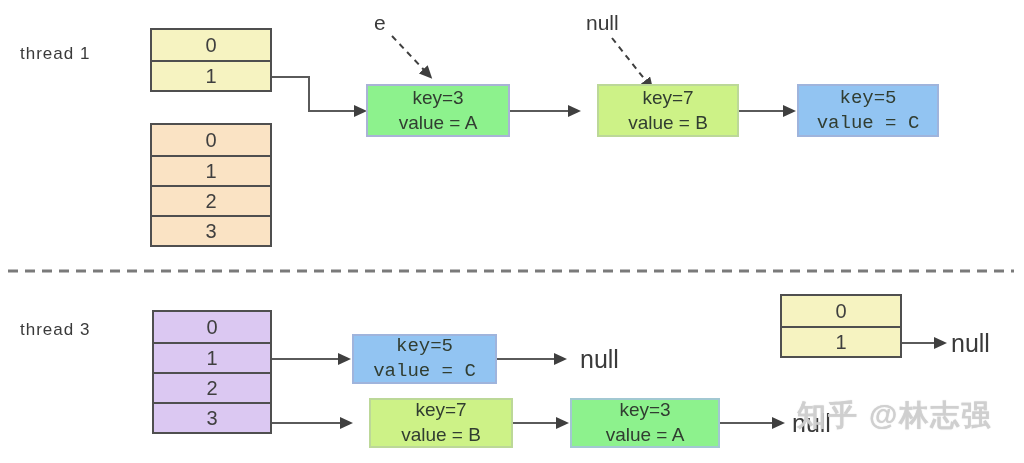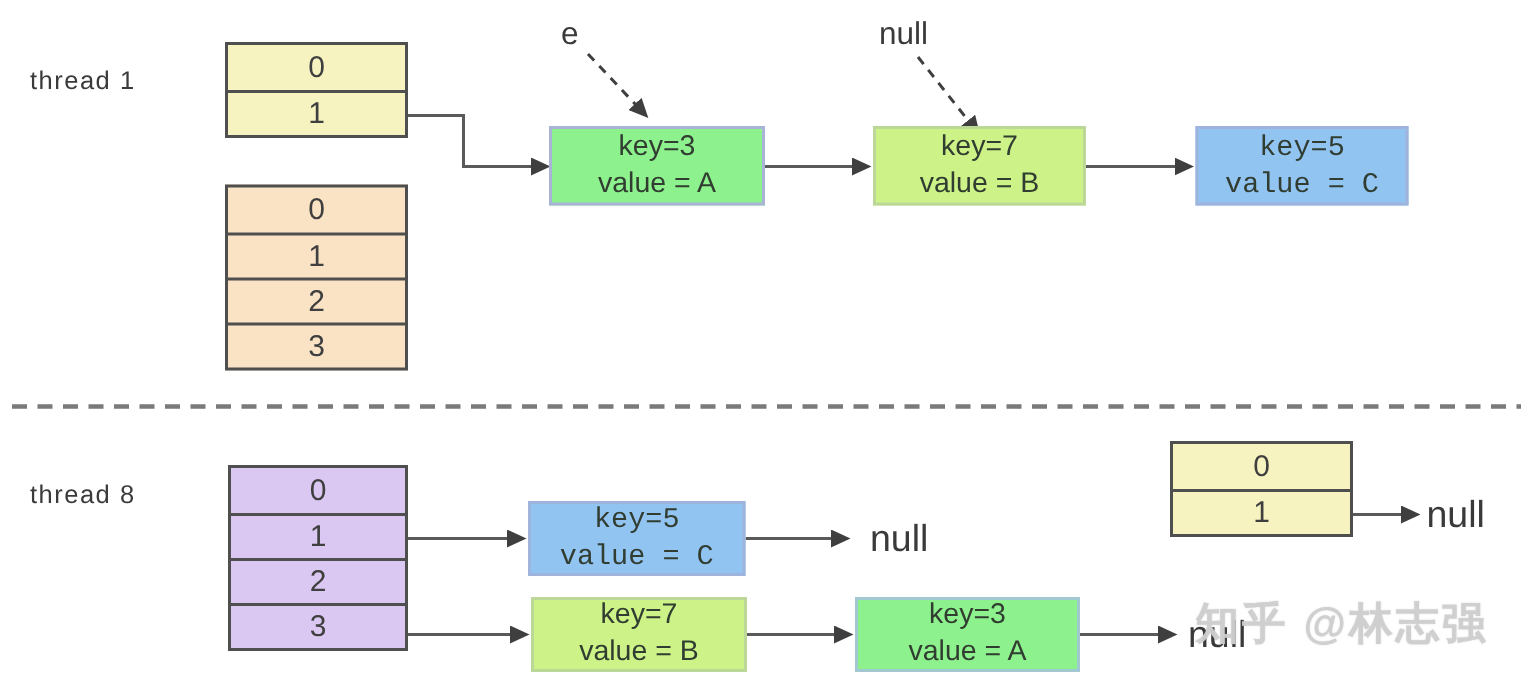--- a/index.html
+++ b/index.html
@@ -33,21 +33,21 @@
   }
   .bucket-cell:first-child{border-top:none;}
   .node{
     position:absolute;
     box-sizing:border-box;
     border:2px solid #a9b3d6;
     display:flex;flex-direction:column;align-items:center;justify-content:center;
     font-size:19px;line-height:1.3;color:#313d31;
     text-align:center;
   }
-  .node.border-lime{border-color:#bcd898;}
+  .node.border-lime{border-color:#bcd898;margin-left:15px;}
   .node.border-blue{border-color:#9fb4dc;font-family:Liberation Mono, monospace;}
   .node.border-teal{border-color:#a2c8d2;}
   .null-label{
     position:absolute;
     font-size:25px;color:#3a3a3a;white-space:nowrap;
   }
   .wm-zhihu{
     position:absolute;
     left:797px;top:396px;
     font-size:29px;font-weight:bold;letter-spacing:2px;
@@ -121,21 +121,21 @@
   </div>
   <div class="node border-lime" style="left: 582px; top: 84px; width: 142px; height: 53px; background-color: rgb(205, 242, 135);">
     <span>key=7</span>
     <span>value = B</span>
   </div>
   <div class="node border-blue" style="left: 797px; top: 84px; width: 142px; height: 53px; background-color: rgb(146, 196, 242);">
     <span>key=5</span>
     <span>value = C</span>
   </div>
 
-  <div class="thread-label" style="left:20px;top:320px;">thread 8</div>
+  <div class="thread-label" style="left:20px;top:320px;">thread 3</div>
 
   <div class="bucket-table" style="left: 152px; top: 310px; width: 120px; background-color: rgb(219, 200, 242);">
     <div class="bucket-cell">0</div>
     <div class="bucket-cell">1</div>
     <div class="bucket-cell">2</div>
     <div class="bucket-cell">3</div>
   </div>
 
   <div class="node border-blue" style="left: 352px; top: 334px; width: 145px; height: 50px; background-color: rgb(146, 196, 242);">
     <span>key=5</span>

